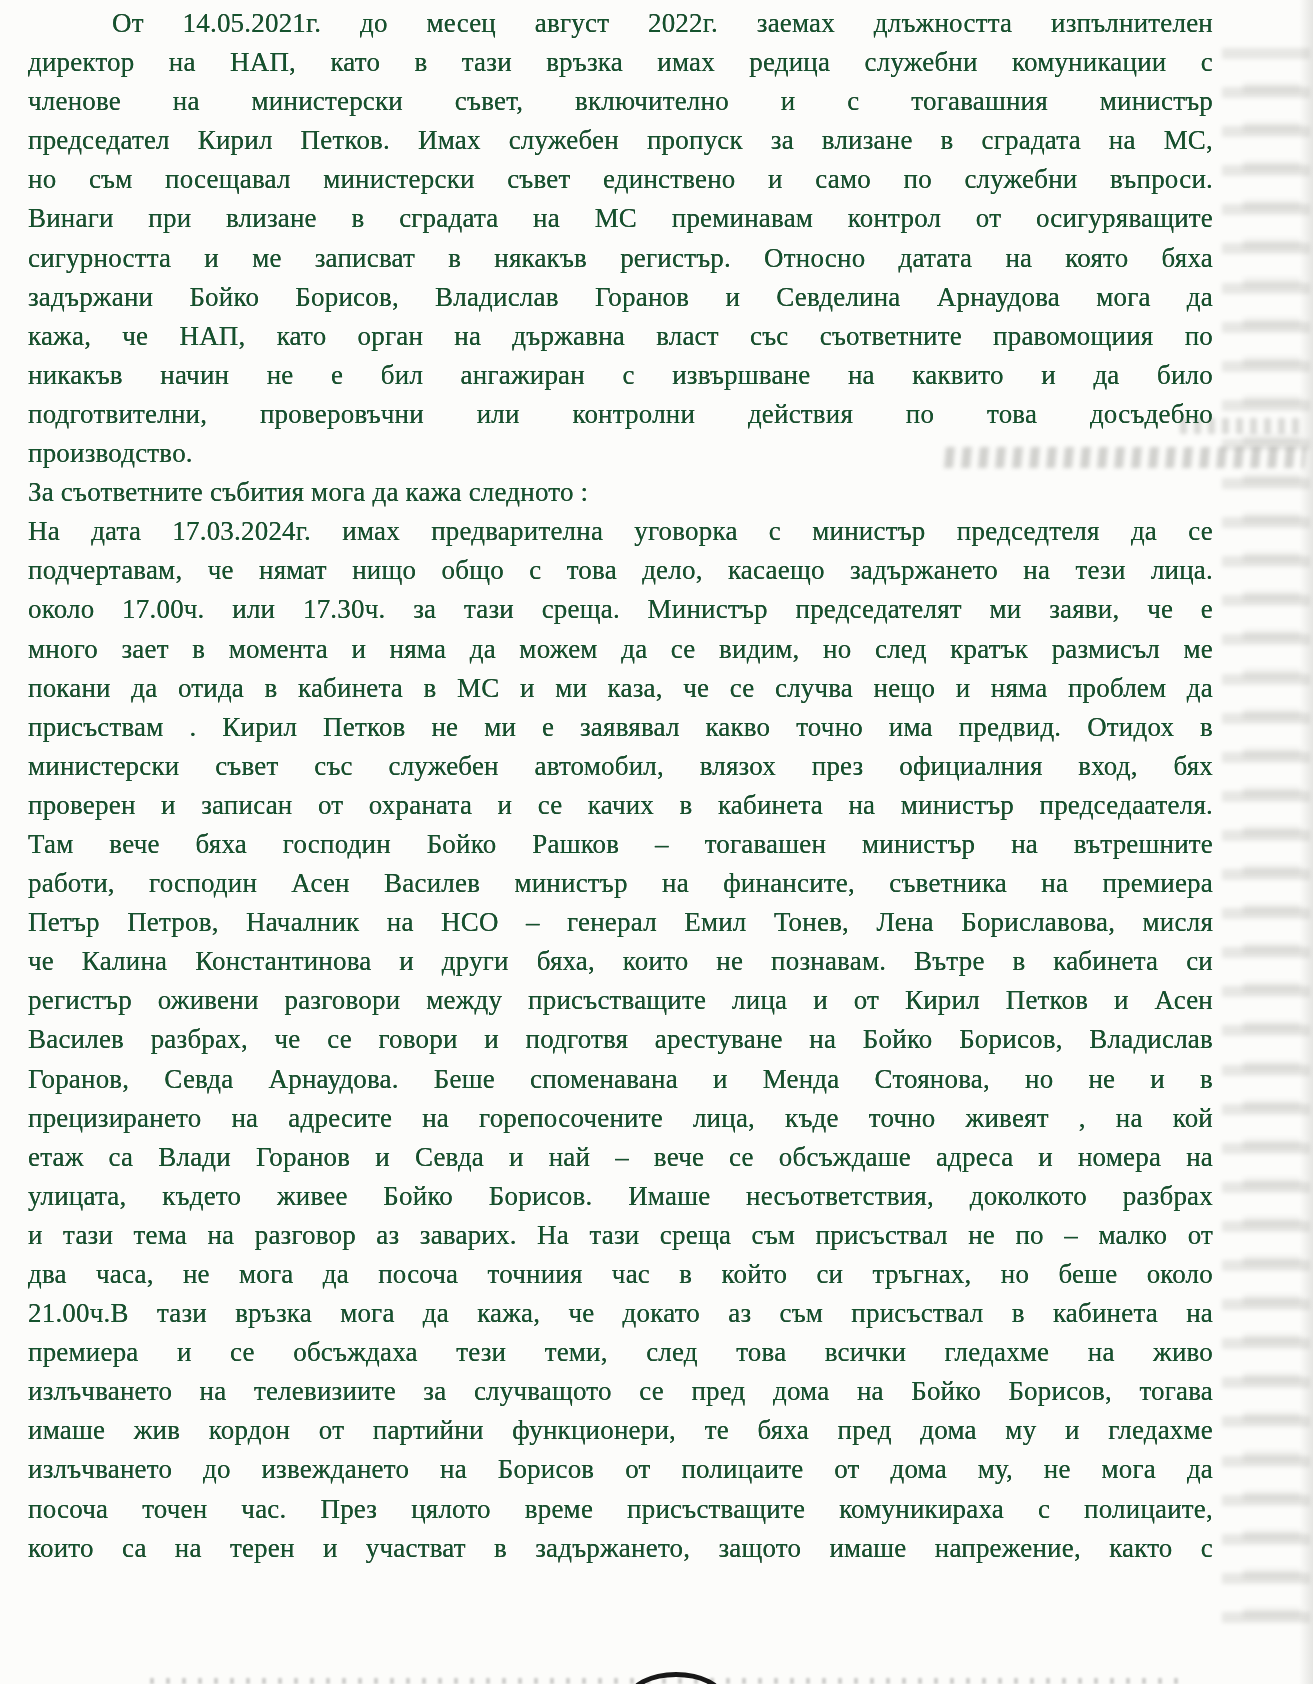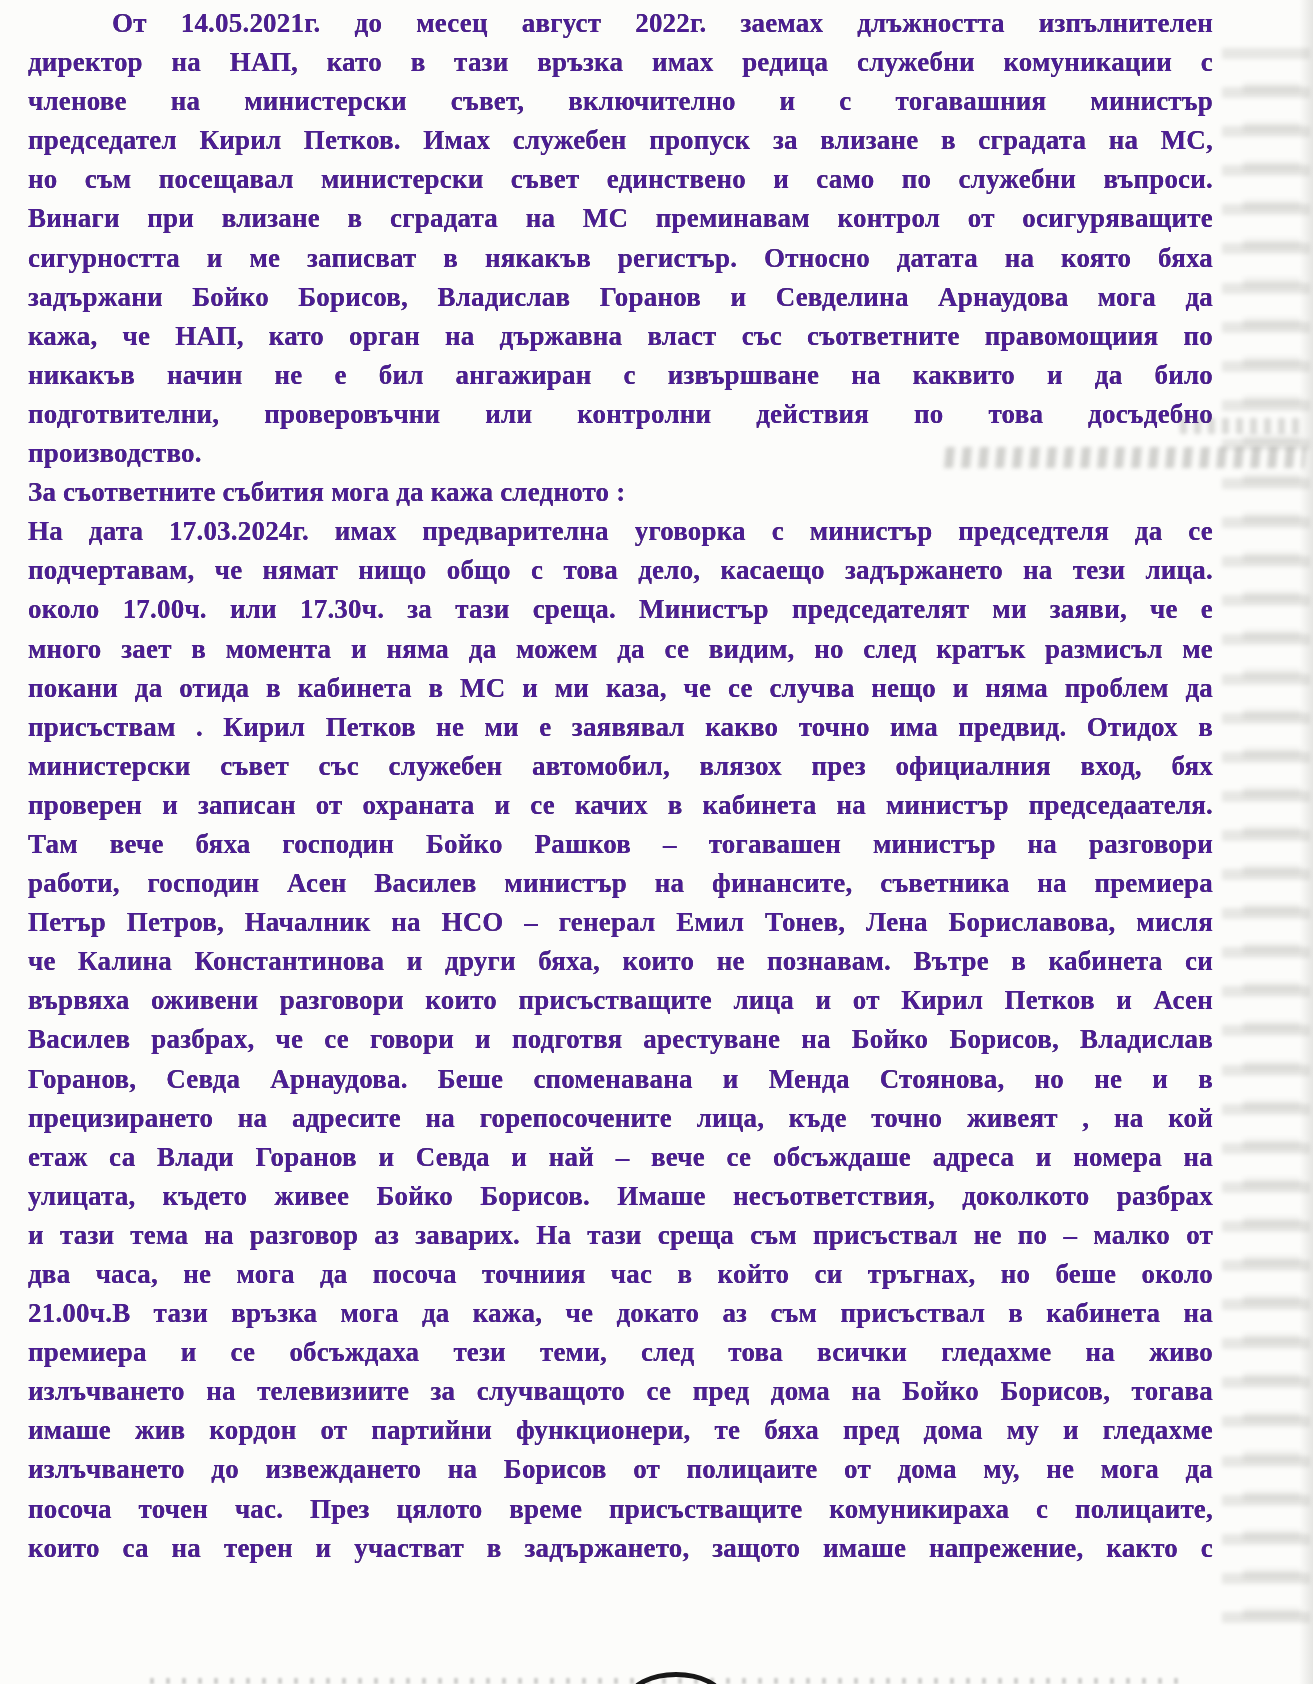--- a/index.html
+++ b/index.html
@@ -17,22 +17,22 @@
   }
   .textblock {
     position: absolute;
     left: 28px;
     top: 4px;
     width: 1185px;
   }
   .ln {
     font-size: 27px;
     line-height: 39.1px;
-    font-weight: 700;
-    color: #4c1d95;
+    font-weight: 400;
+    color: #14532d;
     text-align: justify;
     text-align-last: justify;
     letter-spacing: 0.2px;
     white-space: normal;
     text-shadow: 0 0 0.5px rgba(25,25,25,0.85);
   }
   .ln.plain {
     text-align: center;
     text-align-last: left;
   }
@@ -119,25 +119,25 @@
     <div class="ln plain">производство.</div>
     <div class="ln plain">За съответните събития мога да кажа следното :</div>
     <div class="ln">На дата 17.03.2024г. имах предварителна уговорка с министър председтеля да се</div>
     <div class="ln">подчертавам, че нямат нищо общо с това дело, касаещо задържането на тези лица.</div>
     <div class="ln">около 17.00ч. или 17.30ч. за тази среща. Министър председателят ми заяви, че е</div>
     <div class="ln">много зает в момента и няма да можем да се видим, но след кратък размисъл ме</div>
     <div class="ln">покани да отида в кабинета в МС и ми каза, че се случва нещо и няма проблем да</div>
     <div class="ln">присъствам . Кирил Петков не ми е заявявал какво точно има предвид. Отидох в</div>
     <div class="ln">министерски съвет със служебен автомобил, влязох през официалния вход, бях</div>
     <div class="ln">проверен и записан от охраната и се качих в кабинета на министър председаателя.</div>
-    <div class="ln">Там вече бяха господин Бойко Рашков – тогавашен министър на разговори</div>
+    <div class="ln">Там вече бяха господин Бойко Рашков – тогавашен министър на вътрешните</div>
     <div class="ln">работи, господин Асен Василев министър на финансите, съветника на премиера</div>
     <div class="ln">Петър Петров, Началник на НСО – генерал Емил Тонев, Лена Бориславова, мисля</div>
     <div class="ln">че Калина Константинова и други бяха, които не познавам. Вътре в кабинета си</div>
-    <div class="ln">вървяха оживени разговори които присъстващите лица и от Кирил Петков и Асен</div>
+    <div class="ln">регистър оживени разговори между присъстващите лица и от Кирил Петков и Асен</div>
     <div class="ln">Василев разбрах, че се говори и подготвя арестуване на Бойко Борисов, Владислав</div>
     <div class="ln">Горанов, Севда Арнаудова. Беше споменавана и Менда Стоянова, но не и в</div>
     <div class="ln">прецизирането на адресите на горепосочените лица, къде точно живеят , на кой</div>
     <div class="ln">етаж са Влади Горанов и Севда и най – вече се обсъждаше адреса и номера на</div>
     <div class="ln">улицата, където живее Бойко Борисов. Имаше несъответствия, доколкото разбрах</div>
     <div class="ln">и тази тема на разговор аз заварих. На тази среща съм присъствал не по – малко от</div>
     <div class="ln">два часа, не мога да посоча точниия час в който си тръгнах, но беше около</div>
     <div class="ln">21.00ч.В тази връзка мога да кажа, че докато аз съм присъствал в кабинета на</div>
     <div class="ln">премиера и се обсъждаха тези теми, след това всички гледахме на живо</div>
     <div class="ln">излъчването на телевизиите за случващото се пред дома на Бойко Борисов, тогава</div>

